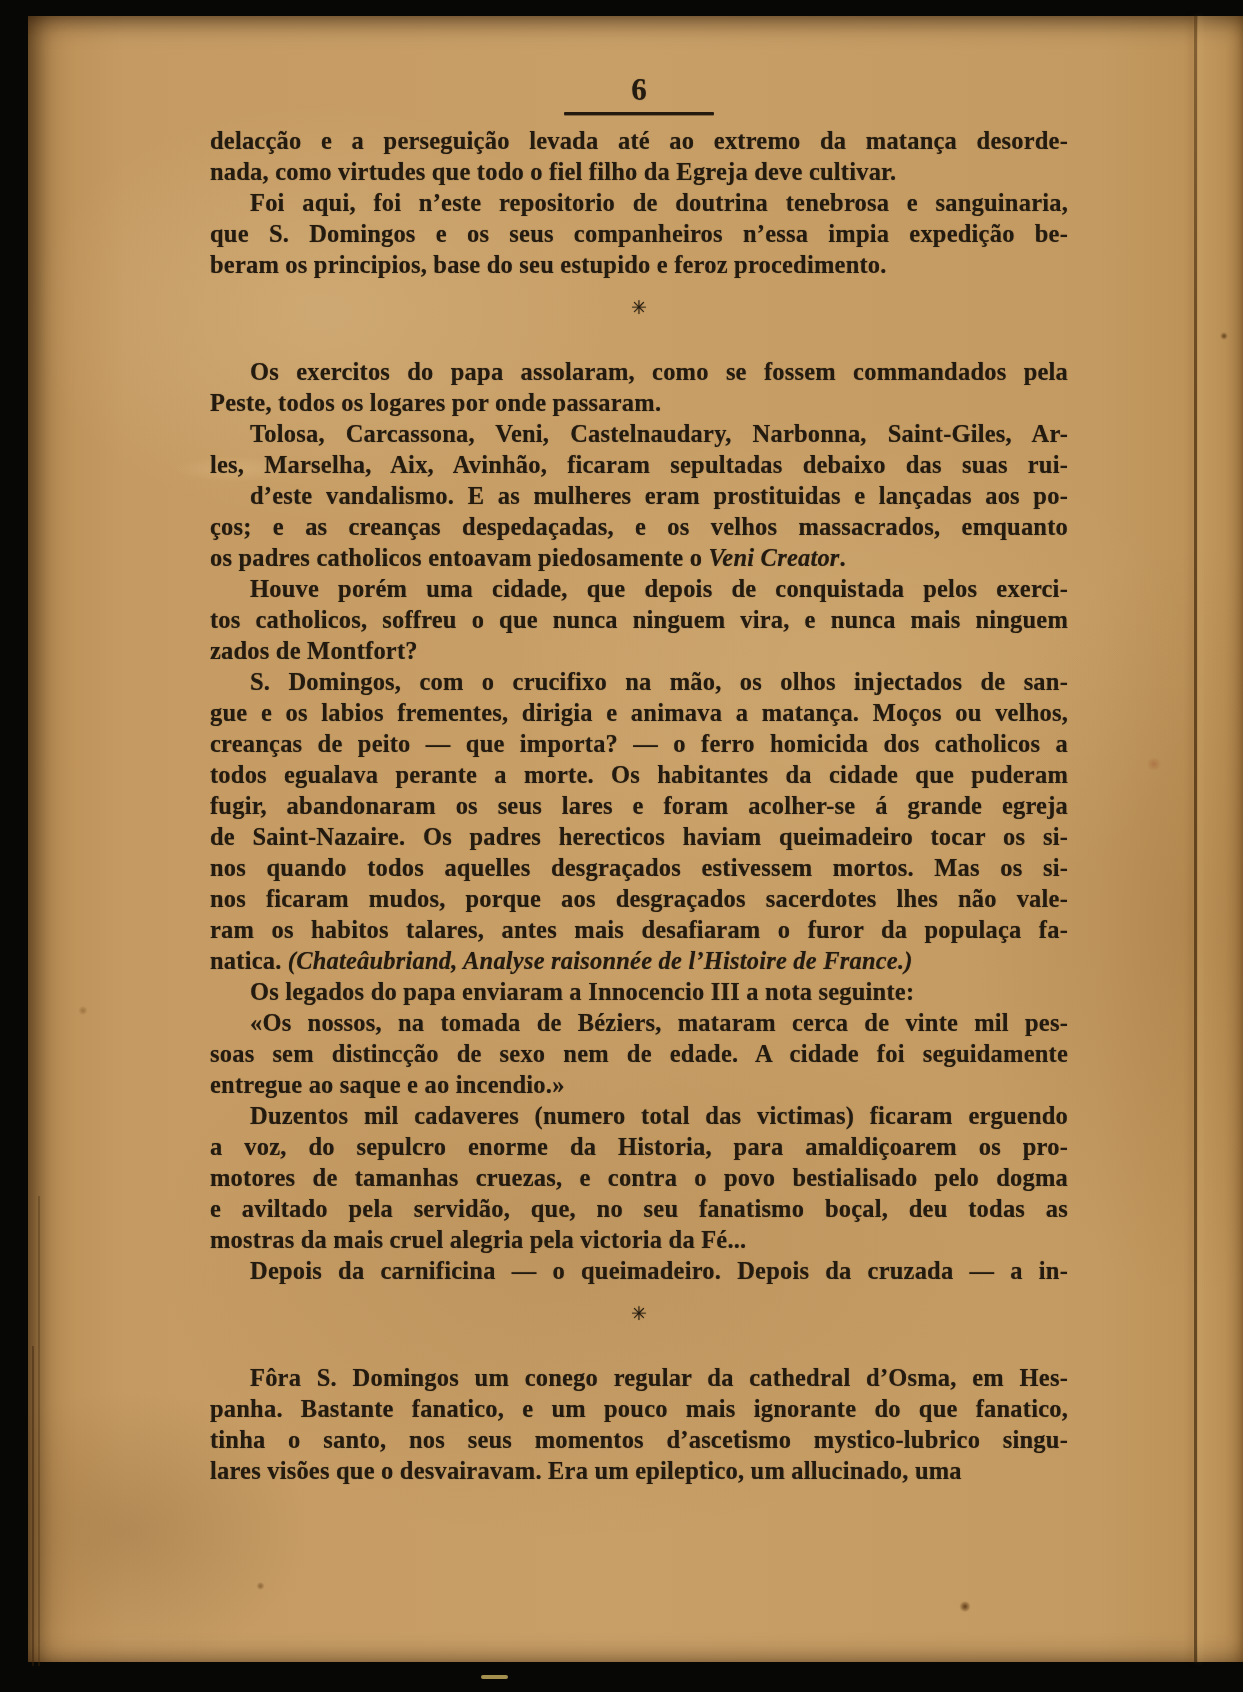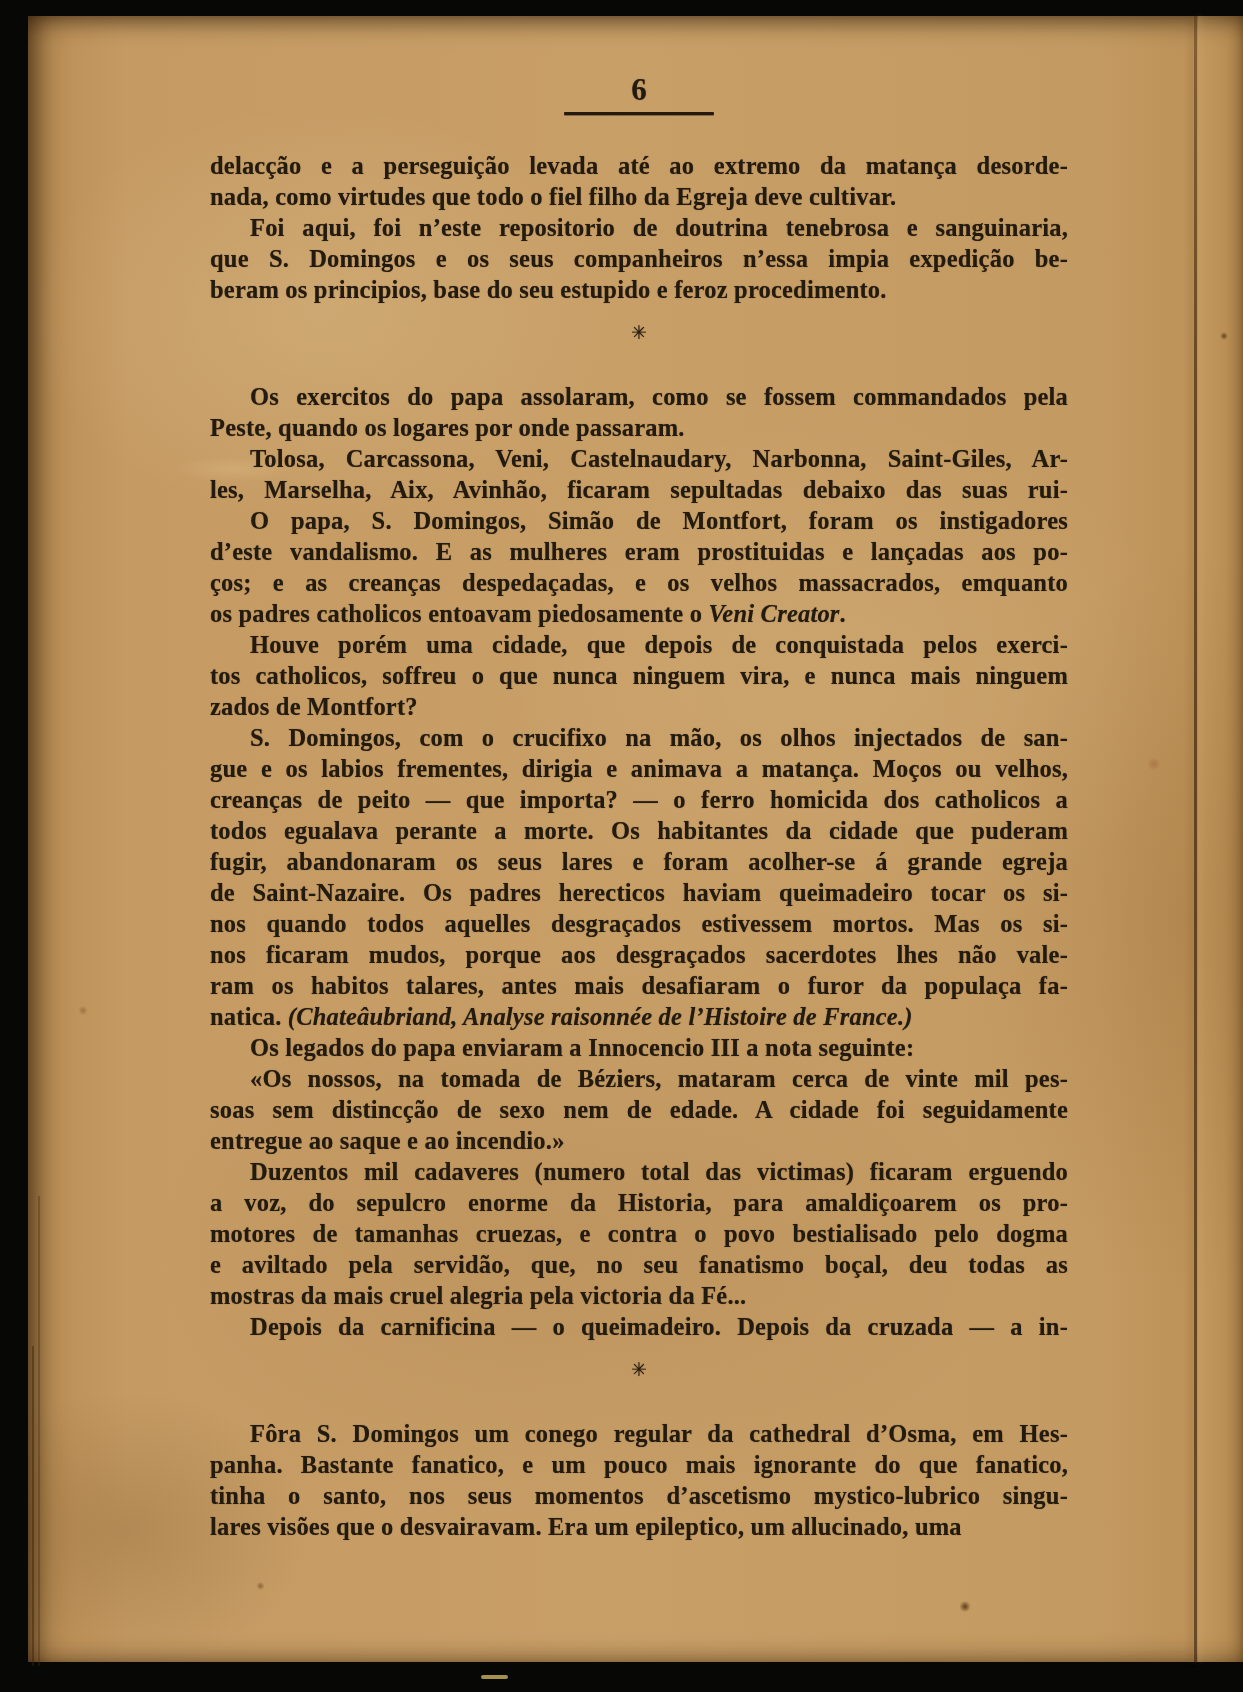--- a/index.html
+++ b/index.html
@@ -58,21 +58,21 @@
   }
   .folio{
     text-align:center;height:40px;line-height:40px;
     font-size:31px;font-weight:700;
   }
   .folio-rule{
     width:150px;height:3px;margin:2px auto 0;
     background:#241a10;border-radius:1px;
     box-shadow:0 1px 0 rgba(36,26,16,0.4);
   }
-  .body-text{margin-top:35px;}
+  .body-text{margin-top:10px;}
   .line{
     height:31px;line-height:31px;
     text-align:justify;text-align-last:justify;
     overflow:hidden;white-space:nowrap;
   }
   .line.last{text-align-last:left;white-space:normal;}
   .para.indent .line:first-child{text-indent:40px;}
   .it{font-style:italic;}
   .separator{
     height:34px;line-height:34px;
@@ -106,28 +106,27 @@
           <div class="line last"><span>nada, como virtudes que todo o fiel filho da Egreja deve cultivar.</span></div>
         </div>
         <div class="para indent">
           <div class="line"><span>Foi aqui, foi n’este repositorio de doutrina tenebrosa e sanguinaria,</span></div>
           <div class="line"><span>que S. Domingos e os seus companheiros n’essa impia expedição be-</span></div>
           <div class="line last"><span>beram os principios, base do seu estupido e feroz procedimento.</span></div>
         </div>
         <div class="separator">✳</div>
         <div class="para indent">
           <div class="line"><span>Os exercitos do papa assolaram, como se fossem commandados pela</span></div>
-          <div class="line last"><span>Peste, quando os logares por onde passaram.</span></div>
+          <div class="line last"><span>Peste, todos os logares por onde passaram.</span></div>
         </div>
         <div class="para indent">
           <div class="line"><span>Tolosa, Carcassona, Veni, Castelnaudary, Narbonna, Saint-Giles, Ar-</span></div>
           <div class="line"><span>les, Marselha, Aix, Avinhão, ficaram sepultadas debaixo das suas rui-</span></div>
         </div>
         <div class="para indent">
-          <div class="line"><span>O papa, S. Domingos, Simão de Montfort, foram os instigadores</span></div>
           <div class="line"><span>d’este vandalismo. E as mulheres eram prostituidas e lançadas aos po-</span></div>
           <div class="line"><span>ços; e as creanças despedaçadas, e os velhos massacrados, emquanto</span></div>
           <div class="line last"><span>os padres catholicos entoavam piedosamente o </span><span class="it">Veni Creator</span><span>.</span></div>
         </div>
         <div class="para indent">
           <div class="line"><span>Houve porém uma cidade, que depois de conquistada pelos exerci-</span></div>
           <div class="line"><span>tos catholicos, soffreu o que nunca ninguem vira, e nunca mais ninguem</span></div>
           <div class="line last"><span>zados de Montfort?</span></div>
         </div>
         <div class="para indent">

